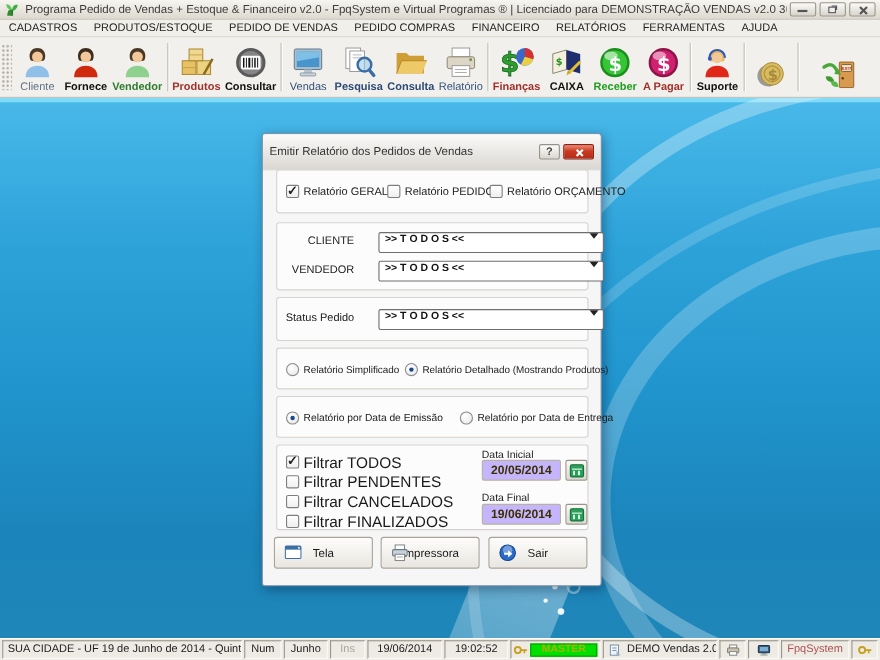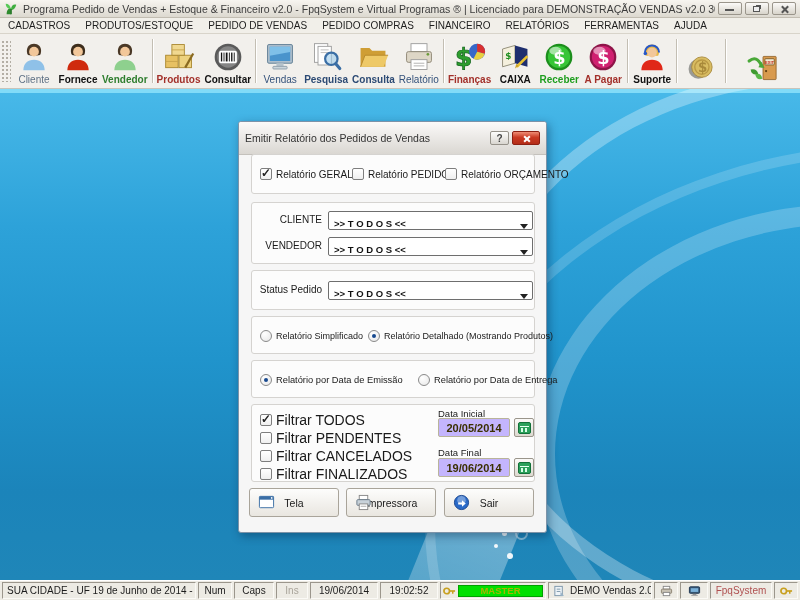--- a/index.html
+++ b/index.html
@@ -91,22 +91,22 @@
     background:radial-gradient(circle at 35% 30%, #fff, #e6e6e6); position:relative; cursor:pointer; }
   .radio.selected::after { content:""; position:absolute; left:3px; top:3px; width:4px; height:4px; border-radius:50%; background:#17488e; }
   .opt-label { font-size:14px; color:#1a1a1a; }
 
   #grp-types .check-item { top:13px; }
   #ck-geral { left:8px; } #ck-pedidos { left:100px; } #ck-orcamento { left:193px; }
   #grp-types .opt-label { font-size:10px; }
 
   .form-row { position:absolute; height:19px; }
   .form-label { position:absolute; left:0; width:70px; text-align:right; font-size:10px; color:#1a1a1a; top:3px; }
-  .combo { position:absolute; left:76px; width:205px; height:19px; border:1px solid #6e6e6e; border-radius:2px;
-    background:#fff; display:flex; align-items:flex-end; cursor:pointer; }
+  .combo { position:absolute; left:92px; width:205px; height:19px; border:1px solid #6e6e6e; border-radius:2px;
+    background:#fff; display:flex; align-items:flex-start; cursor:pointer; }
   .combo-text { flex:1; font-size:9.5px; font-weight:bold; color:#111; padding-left:5px; white-space:nowrap; overflow:hidden; }
   .combo-arrow { width:16px; display:flex; align-items:center; justify-content:center; }
   .combo-arrow::after { content:""; width:0; height:0; border-left:4px solid transparent; border-right:4px solid transparent; border-top:5px solid #222; }
 
   #row-cliente { top:8px; left:0; right:0; }
   #row-vendedor { top:34px; left:0; right:0; }
   #row-status { top:10px; left:0; right:0; }
 
   #rd-simplificado { left:8px; top:13px; } #rd-detalhado { left:116px; top:13px; }
   #grp-detail .opt-label { font-size:9px; }
@@ -139,21 +139,21 @@
   #statusbar { height:20px; display:flex; align-items:stretch; gap:2px; padding:1px 2px;
     background:#edebe4; border-top:1px solid #ffffff; }
   .sb-panel { border:1px solid; border-color:#9b968c #fbfaf6 #fbfaf6 #9b968c; background:#edebe4;
     display:flex; align-items:center; padding:0 4px; font-size:10px; color:#1c1c1c; white-space:nowrap; overflow:hidden; }
   #sb-location { flex:1; max-width:272px; }
   #sb-num { width:34px; justify-content:center; }
   #sb-caps { width:40px; justify-content:center; }
   #sb-ins { width:32px; justify-content:center; color:#a9a49a; }
   #sb-date { width:68px; justify-content:center; }
   #sb-time { width:58px; justify-content:center; }
-  #sb-master { width:106px; padding:0 2px; gap:2px; }
+  #sb-master { width:82px; padding:0 2px; gap:2px; }
   #master-badge { flex:1; height:12px; background:#00e000; border:1px solid #00a000;
     display:flex; align-items:center; justify-content:center; font-size:9.5px; font-weight:bold; color:#a8b400; }
   #sb-demo { width:104px; gap:4px; }
   #sb-print { width:24px; justify-content:center; }
   #sb-comp { width:28px; justify-content:center; }
   #sb-brand { width:62px; justify-content:center; color:#b05050; }
   #sb-key2 { width:24px; justify-content:center; }
   .sb-panel svg { width:13px; height:12px; flex:none; }
 </style>
 </head>
@@ -515,21 +515,21 @@
   </div>
 
   <div id="statusbar">
     <div class="sb-panel" id="sb-location">
       <span>SUA CIDADE - UF 19 de Junho de 2014 - Quinta-feira</span>
     </div>
     <div class="sb-panel" id="sb-num">
         <span>Num</span>
       </div>
     <div class="sb-panel" id="sb-caps">
-        <span>Caps</span>
+        <span>Junho</span>
       </div>
     <div class="sb-panel" id="sb-ins">
         <span>Ins</span>
       </div>
     <div class="sb-panel" id="sb-date">
         <span>19/06/2014</span>
       </div>
     <div class="sb-panel" id="sb-time">
         <span>19:02:52</span>
       </div>

